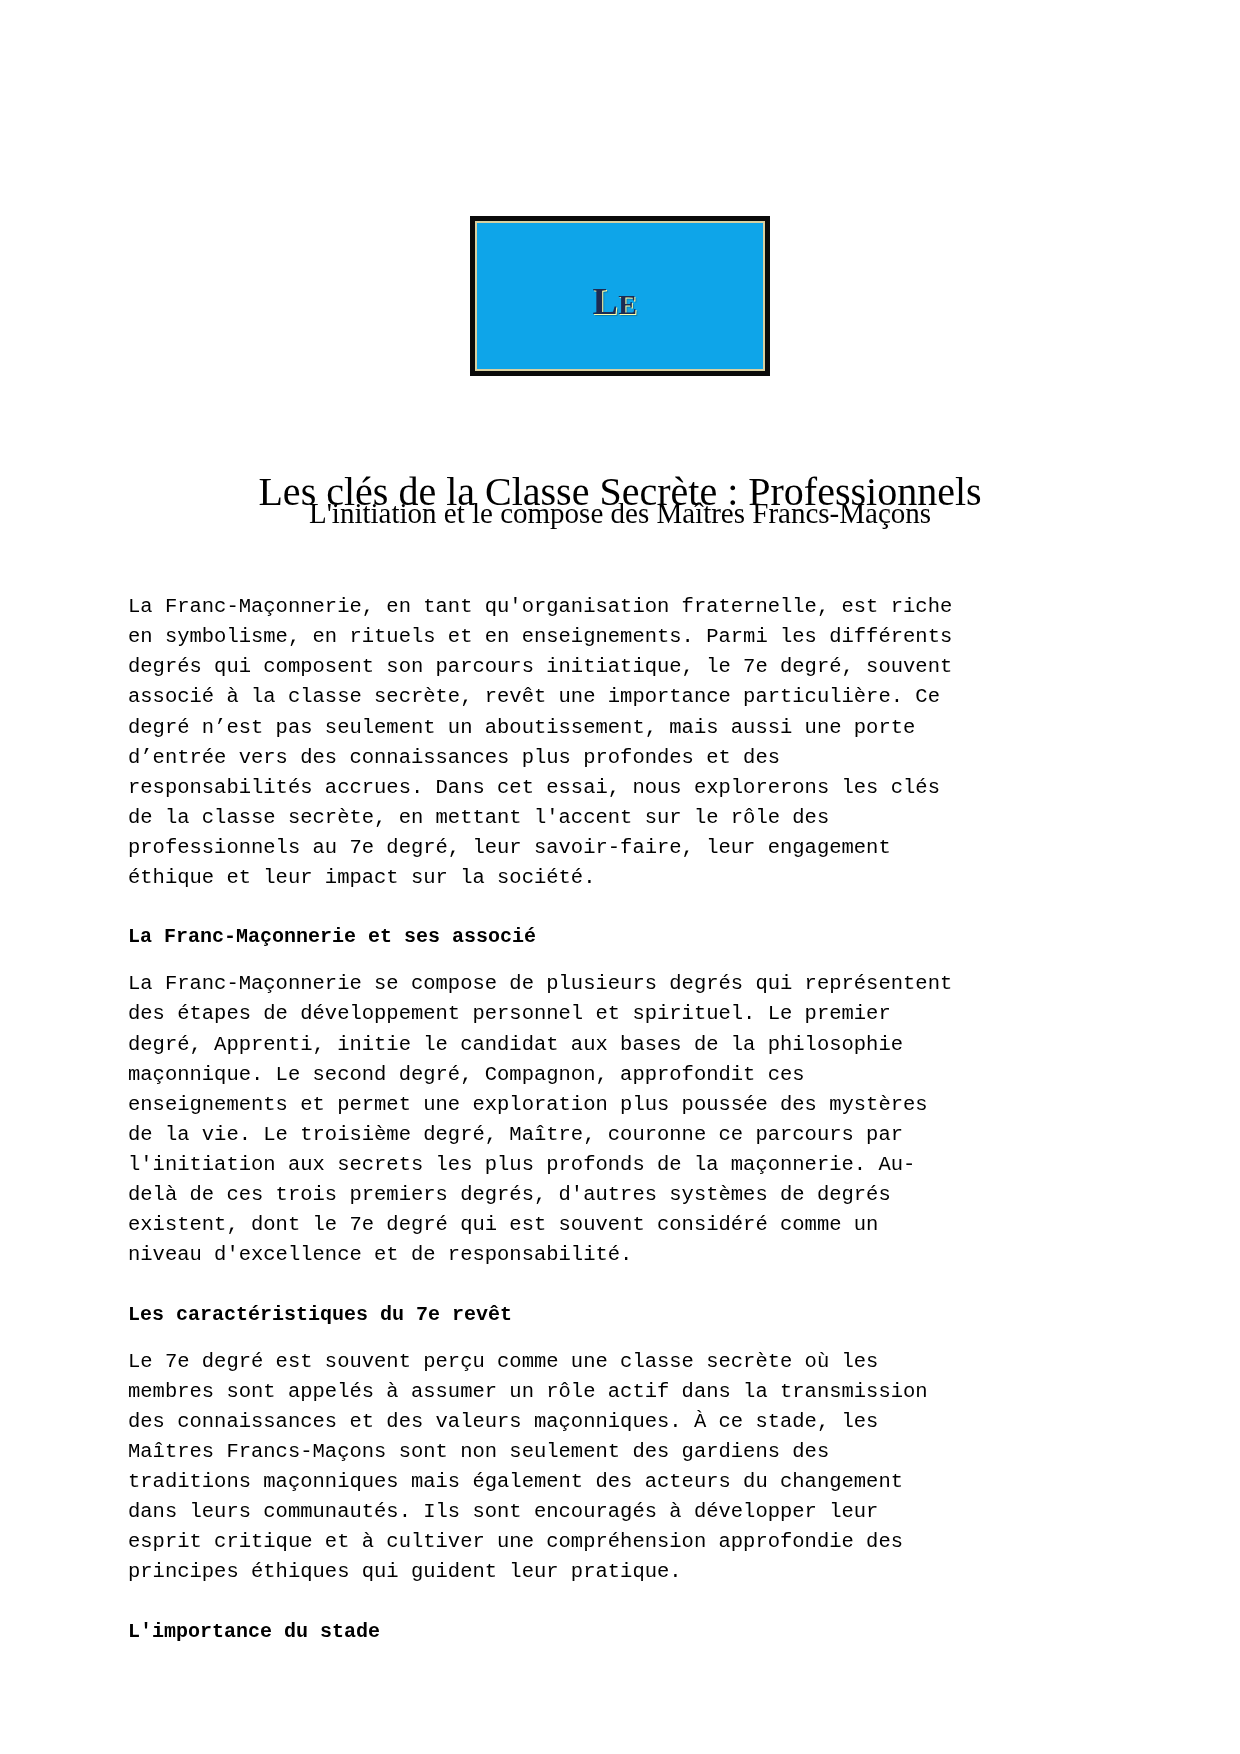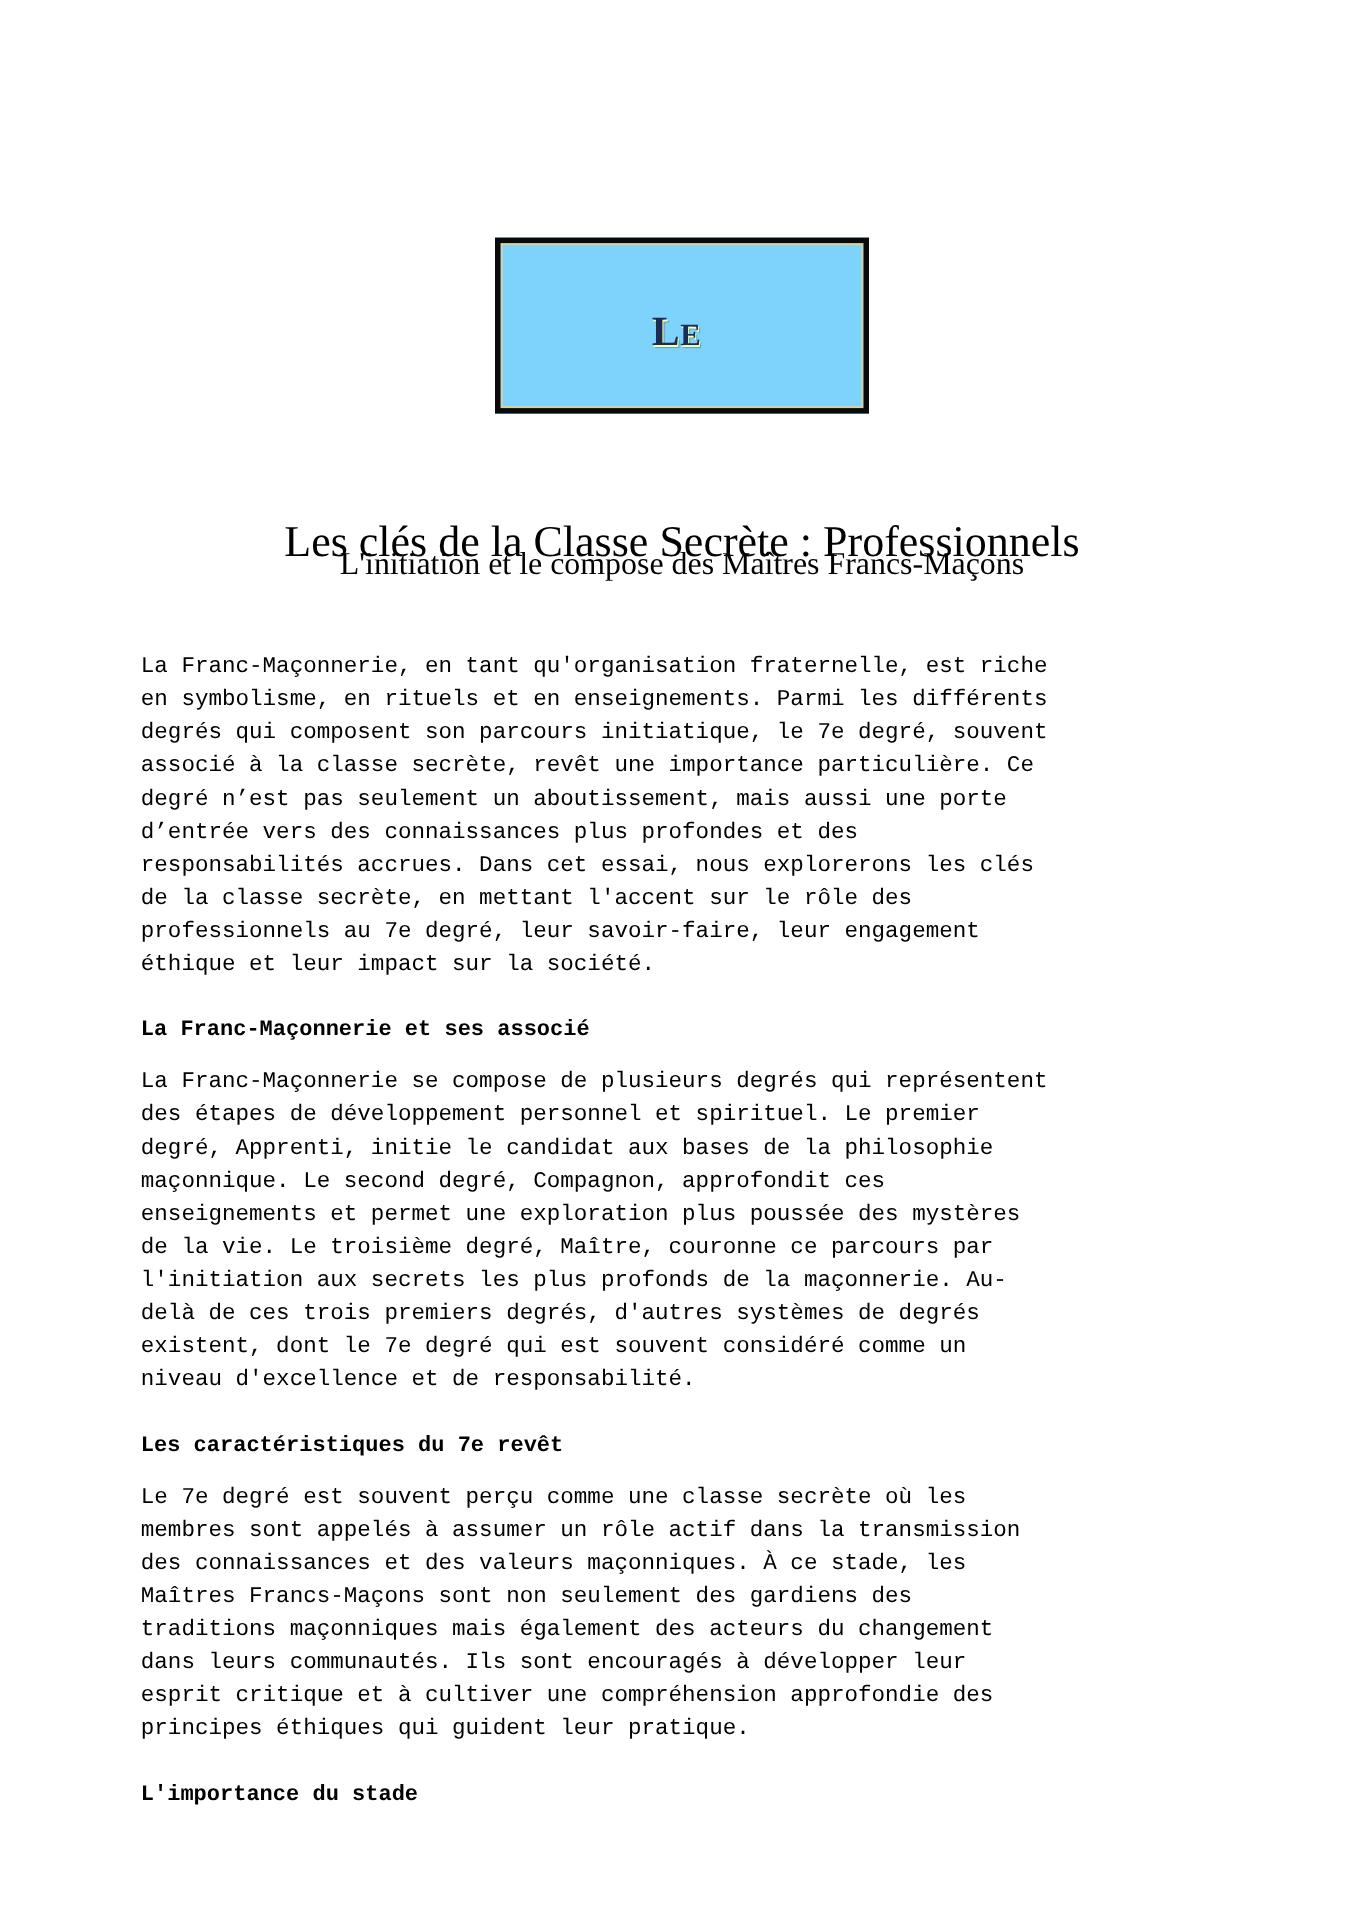--- a/index.html
+++ b/index.html
@@ -26,23 +26,23 @@
   
   .logo-wrap {
     position: absolute;
     top: 216px;
     left: 0;
     width: 1240px;
     display: flex;
     justify-content: center;
   }
   .logo-box {
-    width: 340px;
+    width: 300px;
     height: 160px;
-    background: #7dd3fc;
+    background: #0ea5e9;
     border: 5px solid #0a0a0a;
     box-shadow: inset 0 0 0 2px #d8d0a0;
     display: flex;
     align-items: center;
     justify-content: center;
     box-sizing: border-box;
   }
   .logo-text {
     font-family: "Liberation Serif", "DejaVu Serif", serif;
     font-weight: 700;

